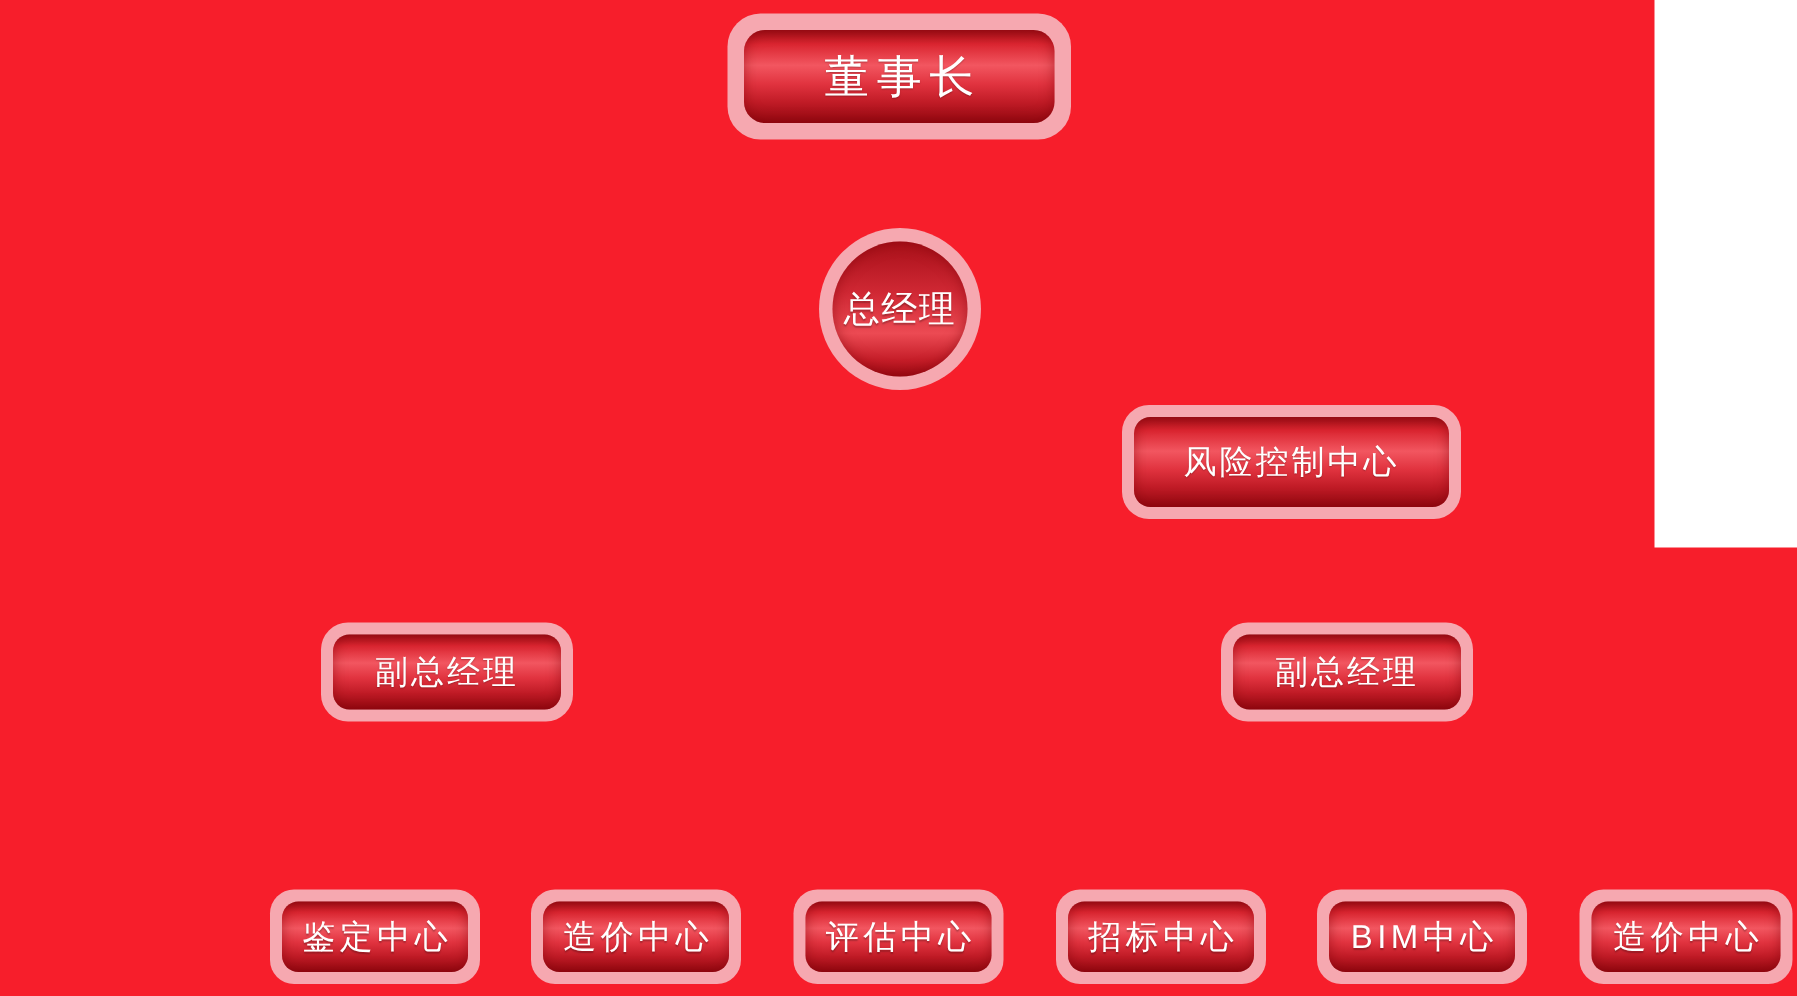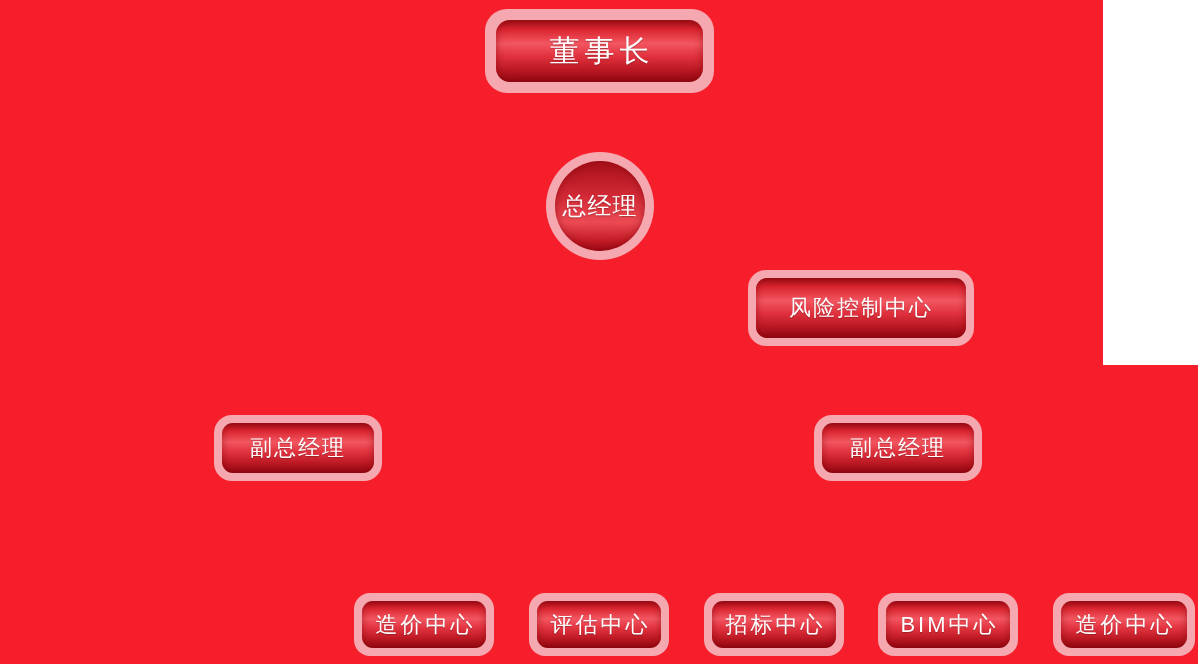--- a/index.html
+++ b/index.html
@@ -132,20 +132,25 @@
     </div>
   </div>
 
   <div class="node mid vpr">
     <div class="inner">
       <span>副总经理</span>
     </div>
   </div>
 
 
+  <div class="node dept d1">
+    <div class="inner">
+      <span>鉴定中心</span>
+    </div>
+  </div>
 
   <div class="node dept d2">
     <div class="inner">
       <span>造价中心</span>
     </div>
   </div>
 
   <div class="node dept d4">
     <div class="inner">
       <span>招标中心</span>

